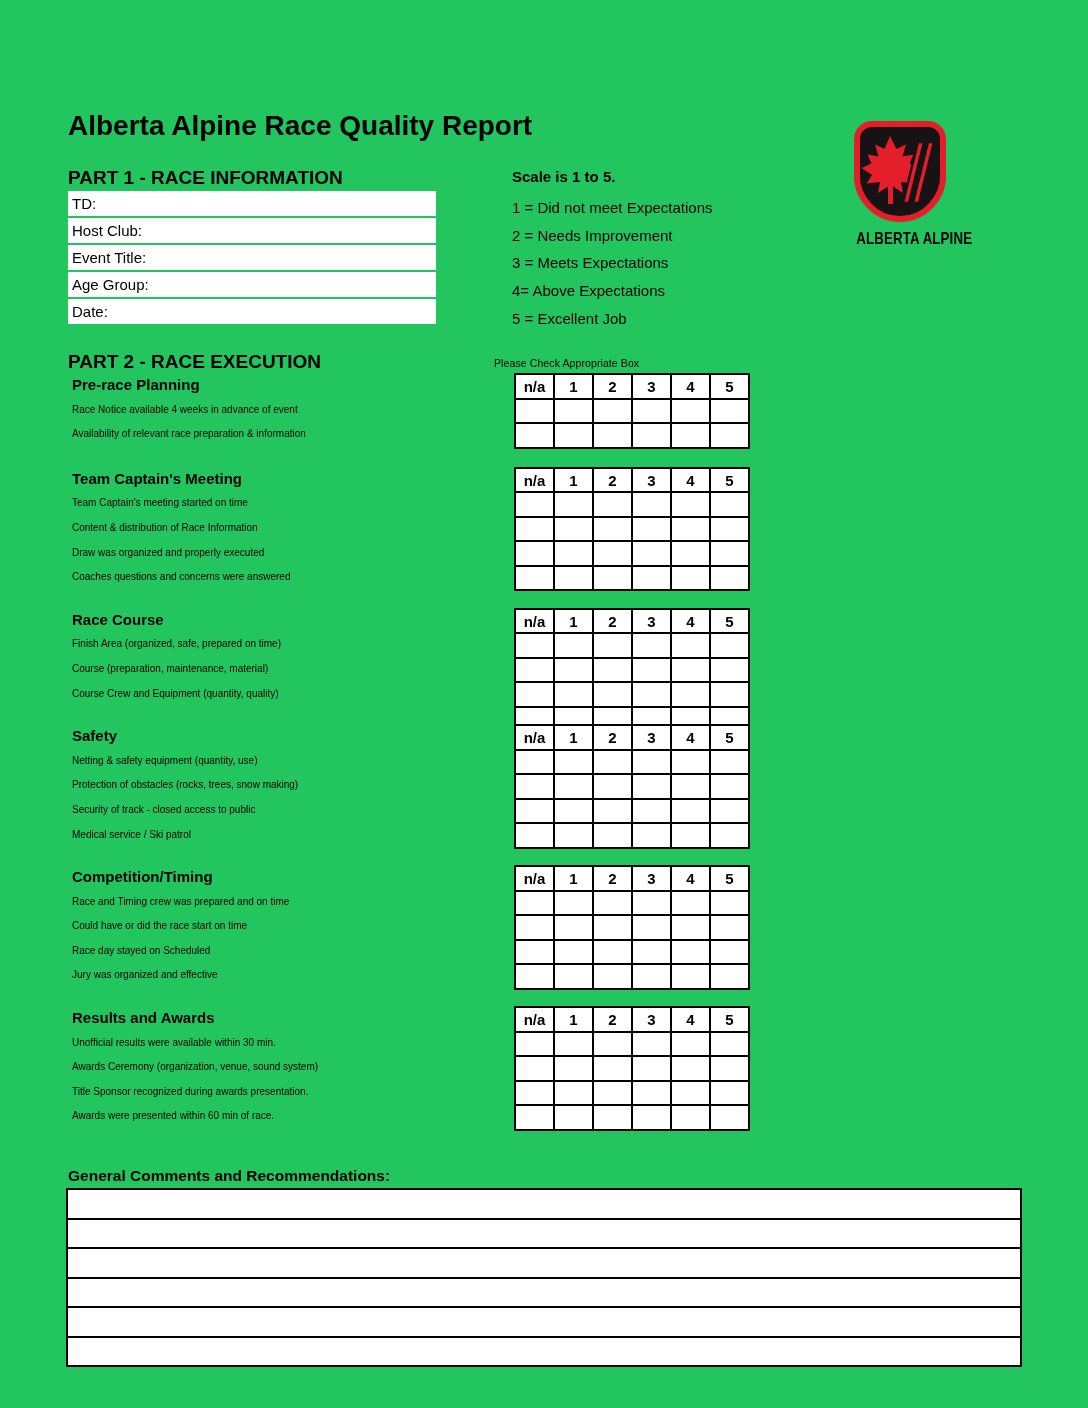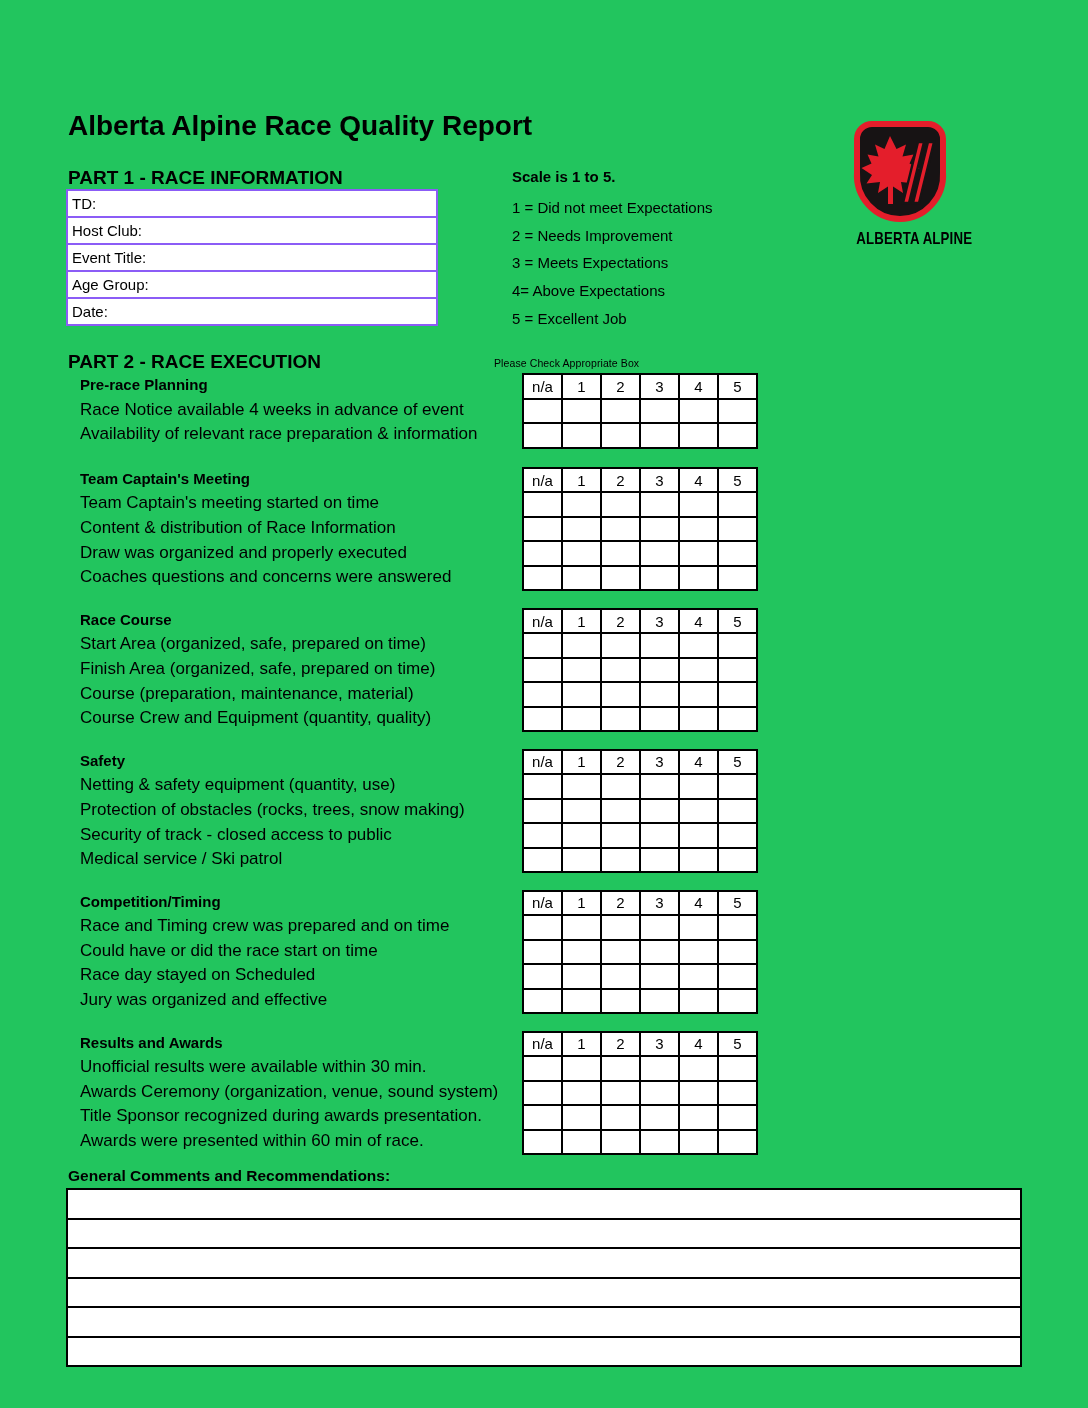--- a/index.html
+++ b/index.html
@@ -25,45 +25,45 @@
   }
 
   .part-heading { position:absolute; font-size:19px; font-weight:bold; letter-spacing:0px; }
   .part1-heading { left:68px; top:167px;text-align:right; }
   .part2-heading { left:68px; top:351px; }
 
   
   table { border-collapse:collapse; }
   .info-table { position:absolute; left:66px; top:189px; width:372px; table-layout:fixed; }
   .info-table td {
-    border:2px solid #8b5cf6; height:25px; font-size:15px;
+    border:2px solid #22c55e; height:25px; font-size:15px;
     padding:0 4px 0 4px; vertical-align:middle; background:#fff;
   }
 
   
   .scale { position:absolute; left:512px; top:168px; font-size:15px; }
   .scale-title { font-weight:bold; margin-bottom:9px; }
   .scale-line { line-height:27.7px; white-space:nowrap; }
 
   .grid-note { position:absolute; left:494px; top:357px; font-size:10.5px; letter-spacing:0.1px; }
 
   
-  .sections { position:absolute; left:80px; top:373px; width:960px; }
+  .sections { position:absolute; left:72px; top:373px; width:960px; }
   .section { position:relative; margin-bottom:18px; }
   .section.first { margin-bottom:20px; }
   .section-left { width:440px; }
   .section-title { font-size:15px; font-weight:bold; line-height:24.6px; white-space:nowrap; }
-  .section-item { font-size:17px; line-height:24.6px; white-space:nowrap; }
+  .section-item { font-size:10px; line-height:24.6px; white-space:nowrap; }
 
   .rating-grid { position:absolute; left:442px; top:0; }
   .rating-grid td {
     border:2px solid #000; width:35px; height:20.5px;
     text-align:center; vertical-align:middle; font-size:15px; background:#fff;
   }
-  .rating-grid tr.hdr td { font-weight:normal;margin-top:7px; }
+  .rating-grid tr.hdr td { font-weight:bold;margin-top:7px; }
 
   
   .comments-label { position:absolute; left:68px; top:1167px; font-size:15.5px; font-weight:bold; }
   .comments-table { position:absolute; left:66px; top:1188px; width:956px; table-layout:fixed; }
   .comments-table td { border:2px solid #000; height:25.5px; background:#fff; }
 </style>
 </head>
 <body>
 
 <div class="page">
@@ -201,21 +201,20 @@
               <td></td>
               <td></td>
               <td></td>
             </tr>
           </tbody>
         </table>
       </div>
       <div class="section">
         <div class="section-left">
           <div class="section-title">Race Course</div>
-          <div class="section-item">Start Area (organized, safe, prepared on time)</div>
           <div class="section-item">Finish Area (organized, safe, prepared on time)</div>
           <div class="section-item">Course (preparation, maintenance, material)</div>
           <div class="section-item">Course Crew and Equipment (quantity, quality)</div>
         </div>
         <table class="rating-grid">
           <tbody>
             <tr class="hdr">
               <td>n/a</td>
               <td>1</td>
               <td>2</td>

